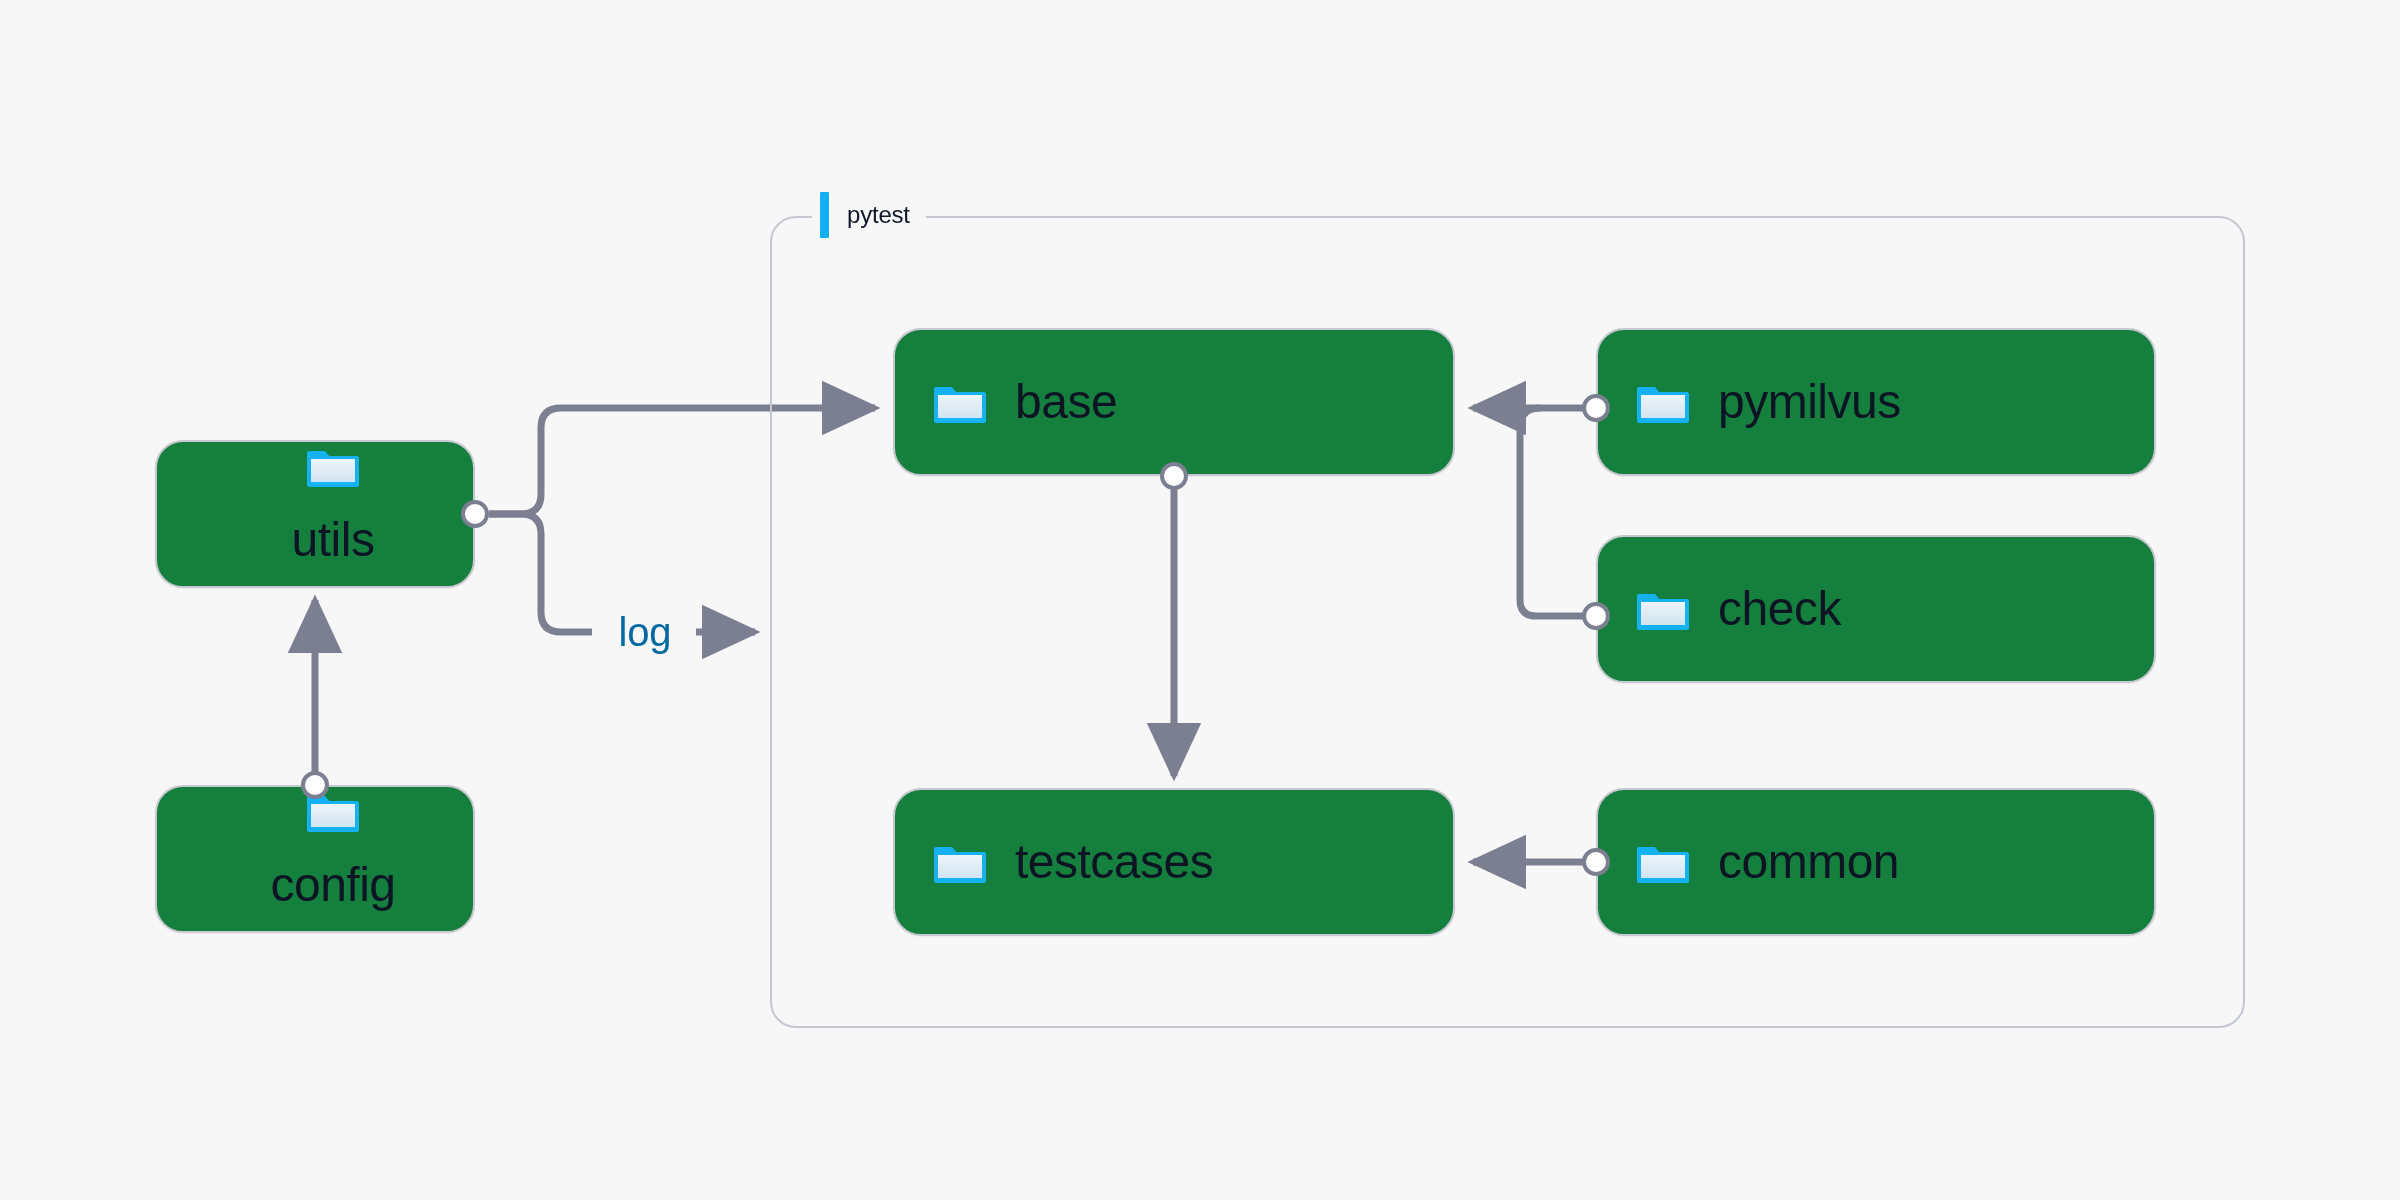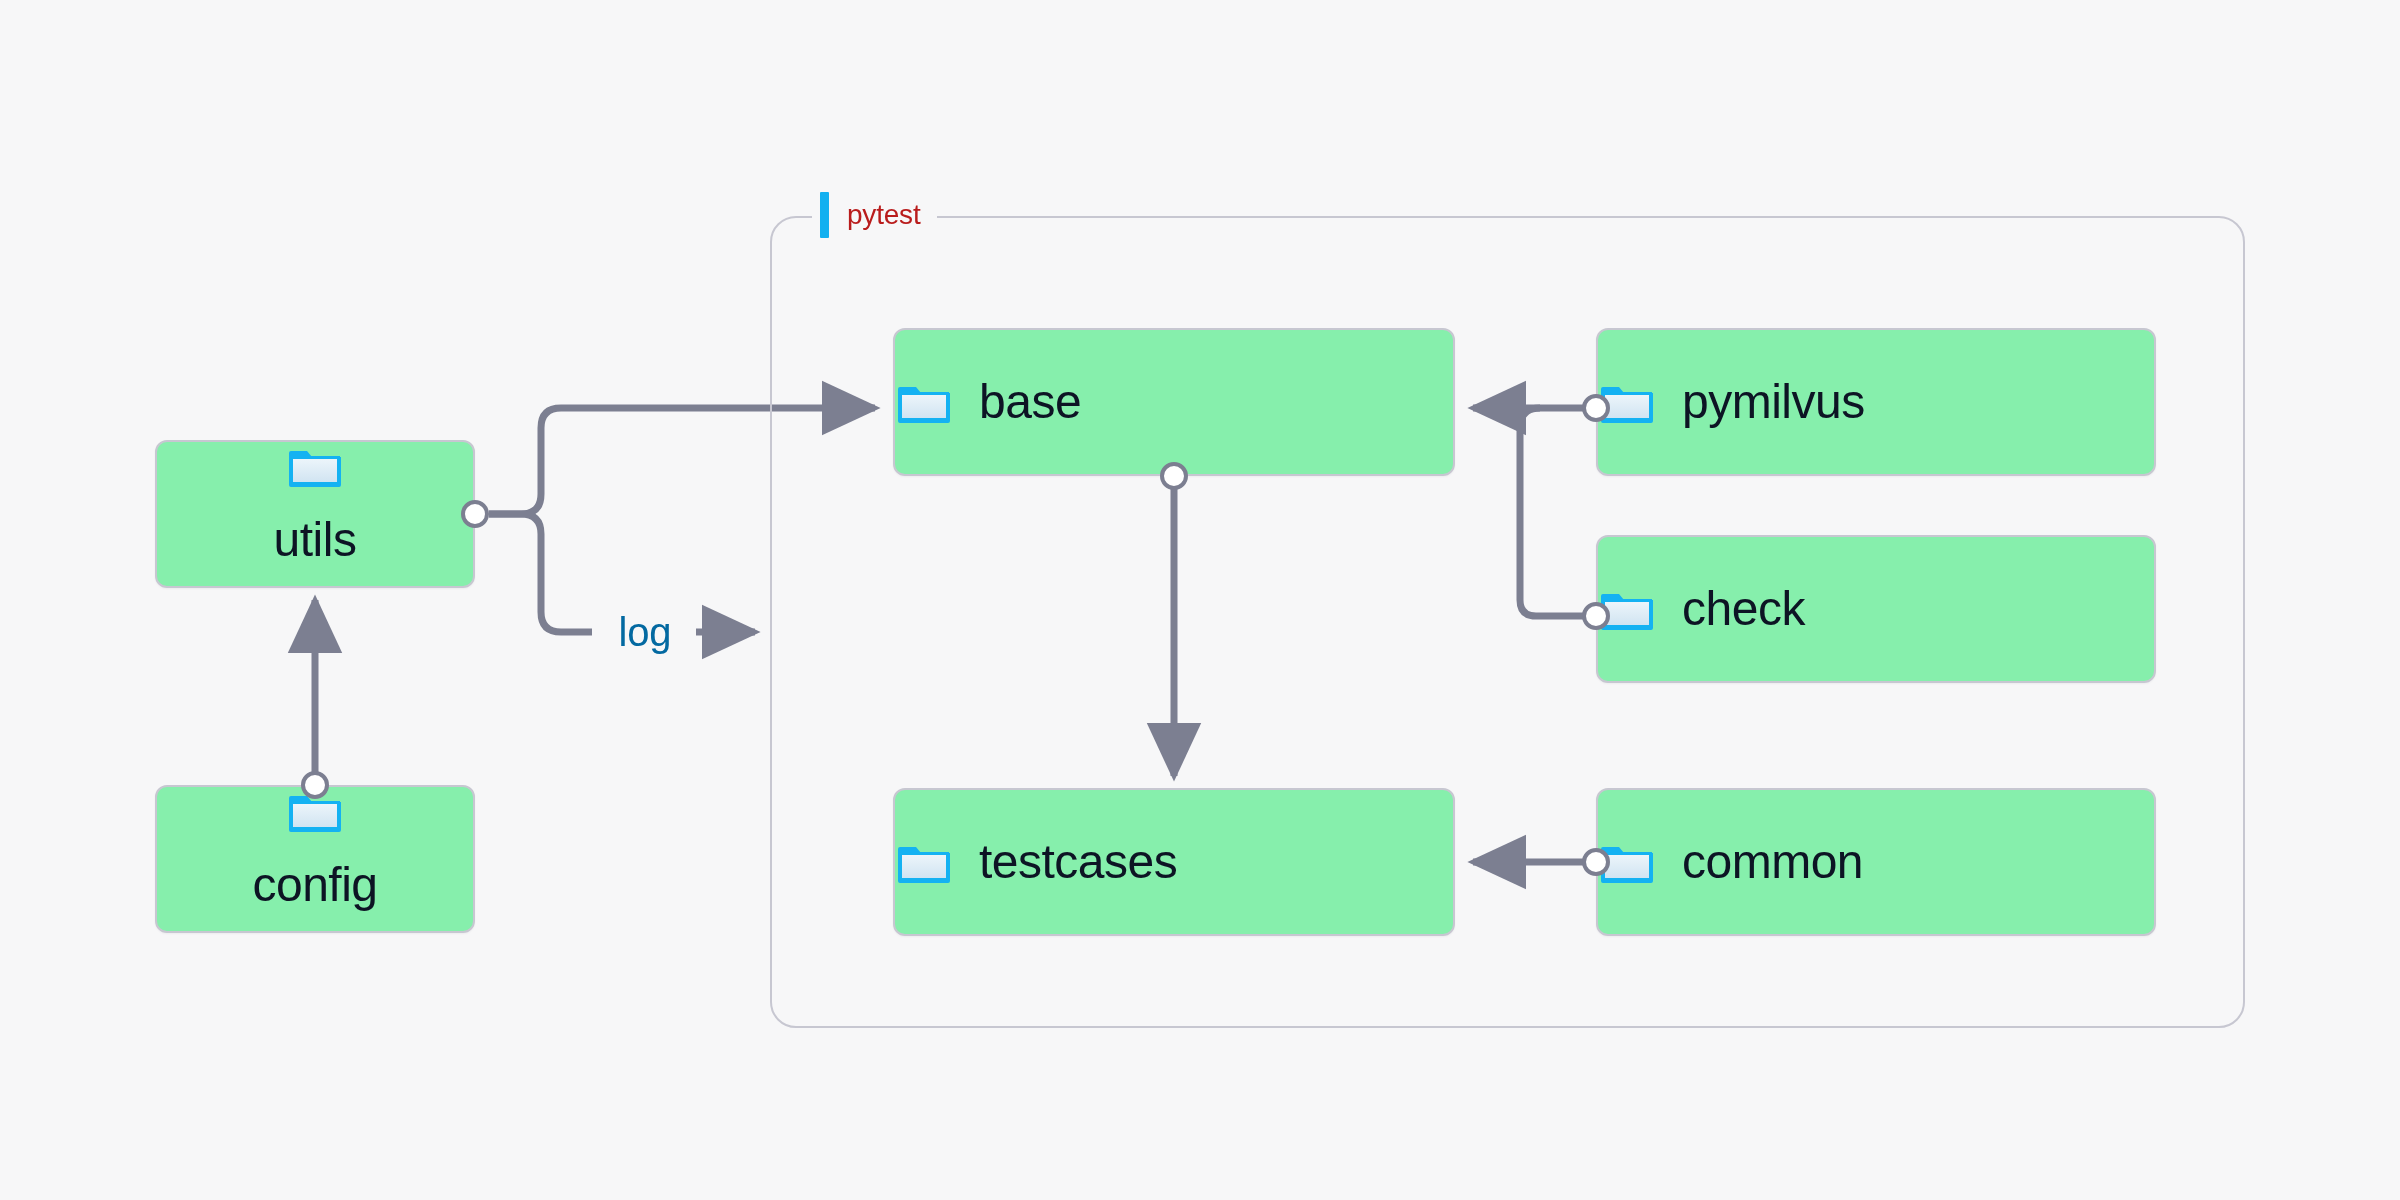--- a/index.html
+++ b/index.html
@@ -42,34 +42,35 @@
     height: 54px;
   }
   .group-accent {
     width: 9px;
     height: 46px;
     background: #12b0f0;
     border-radius: 1px;
     flex: none;
   }
   .group-title {
-    font-size: 28px;
-    color: #b91c1c;
+    font-size: 24px;
+    color: #0f172a;
     letter-spacing: -0.2px;
     white-space: nowrap;
   }
   
   .node {
     position: absolute;
     box-sizing: border-box;
-    background: #86efac;
+    background: #15803d;
     border: 2px solid #c7c7d1;
-    border-radius: 12px;
+    border-radius: 28px;
     display: flex;
     align-items: center;
+    padding-left: 36px;
     gap: 26px;
     box-shadow: 0 1px 2px rgba(30,30,50,.05);
   }
   .node-label {
     font-size: 48px;
     color: #0d1424;
     letter-spacing: -0.5px;
     white-space: nowrap;
     line-height: 1;
   }

